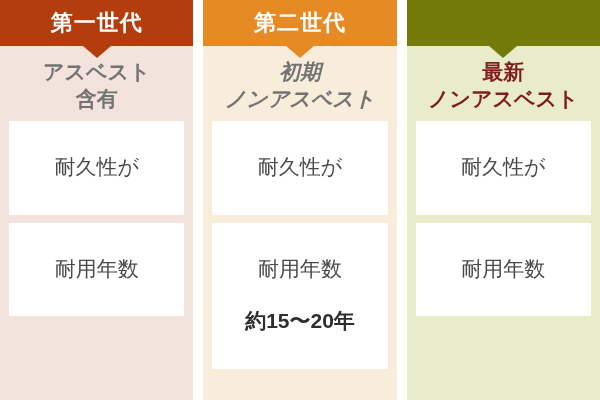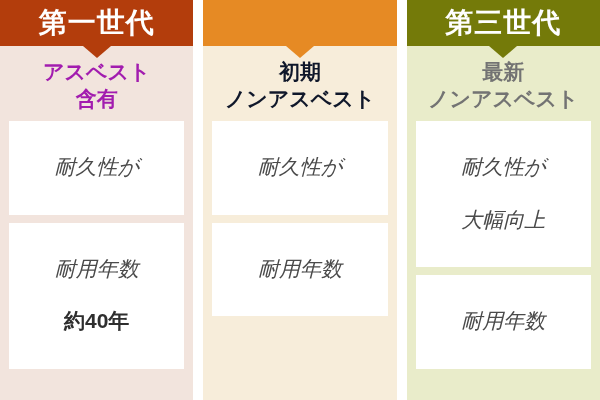--- a/index.html
+++ b/index.html
@@ -32,21 +32,21 @@
 
   
   .gen-header {
     position: relative;
     height: 46px;
     flex: 0 0 46px;
     display: flex;
     align-items: center;
     justify-content: center;
     color: #ffffff;
-    font-size: 28px;
+    font-size: 22px;
     font-weight: bold;
     letter-spacing: 1px;
     line-height: 1;
     text-align: right;
   }
   .gen-header .notch {
     position: absolute;
     left: 50%;
     top: 46px;
     transform: translateX(-50%);
@@ -91,38 +91,37 @@
     flex: 0 0 auto;
   }
   .fact-box .strong-line {
     font-weight: bold;
     color: #2e2e2e;
     display: block;
   }
   .fact-box .plain-line {
     display: block;
     color: #4a4a4a;
-    font-style: italic;
   }
 
   
   .gen-1 .gen-header { background: #b33d0c; }
   .gen-1 .gen-header .notch { border-top-color: #b33d0c; }
   .gen-1 .gen-body { background: #f2e4dd; }
-  .gen-1 .gen-subtitle { color: #a21caf; }
+  .gen-1 .gen-subtitle { color: #737373; }
 
   .gen-2 .gen-header { background: #e68a24; }
   .gen-2 .gen-header .notch { border-top-color: #e68a24; }
   .gen-2 .gen-body { background: #f7edda; }
-  .gen-2 .gen-subtitle { color: #0f172a; }
+  .gen-2 .gen-subtitle { color: #737373; font-style: italic; }
 
   .gen-3 .gen-header { background: #747a09; }
   .gen-3 .gen-header .notch { border-top-color: #747a09; }
   .gen-3 .gen-body { background: #e9ecca; }
-  .gen-3 .gen-subtitle { color: #737373; }
+  .gen-3 .gen-subtitle { color: #7f1d1d; }
 </style>
 </head>
 <body>
 
 <div class="comparison-table">
 
   <div class="gen-column gen-1">
     <div class="gen-header">
       <span>第一世代</span>
       <span class="notch"></span>
@@ -130,59 +129,58 @@
     <div class="gen-body">
       <div class="gen-subtitle">アスベスト
 含有</div>
 
       <div class="fact-box">
         <span class="plain-line">耐久性が</span>
       </div>
 
       <div class="fact-box">
         <span class="plain-line">耐用年数</span>
-        <span class="strong-line">約40年</span>
       </div>
 
     </div>
   </div>
 
   <div class="gen-column gen-2">
     <div class="gen-header">
+      <span>第二世代</span>
       <span class="notch"></span>
     </div>
     <div class="gen-body">
       <div class="gen-subtitle">初期
+ノンアスベスト</div>
+
+      <div class="fact-box">
+        <span class="plain-line">耐久性が</span>
+      </div>
+
+      <div class="fact-box">
+        <span class="plain-line">耐用年数</span>
+        <span class="strong-line">約15〜20年</span>
+      </div>
+
+    </div>
+  </div>
+
+  <div class="gen-column gen-3">
+    <div class="gen-header">
+      <span class="notch"></span>
+    </div>
+    <div class="gen-body">
+      <div class="gen-subtitle">最新
 ノンアスベスト</div>
 
       <div class="fact-box">
         <span class="plain-line">耐久性が</span>
       </div>
 
       <div class="fact-box">
         <span class="plain-line">耐用年数</span>
       </div>
 
     </div>
   </div>
 
-  <div class="gen-column gen-3">
-    <div class="gen-header">
-      <span>第三世代</span>
-      <span class="notch"></span>
-    </div>
-    <div class="gen-body">
-      <div class="gen-subtitle">最新
-ノンアスベスト</div>
-
-      <div class="fact-box">
-        <span class="plain-line">耐久性が</span>
-        <span class="plain-line">大幅向上</span>
-      </div>
-
-      <div class="fact-box">
-        <span class="plain-line">耐用年数</span>
-      </div>
-
-    </div>
-  </div>
-
 </div>
 
 </body></html>

